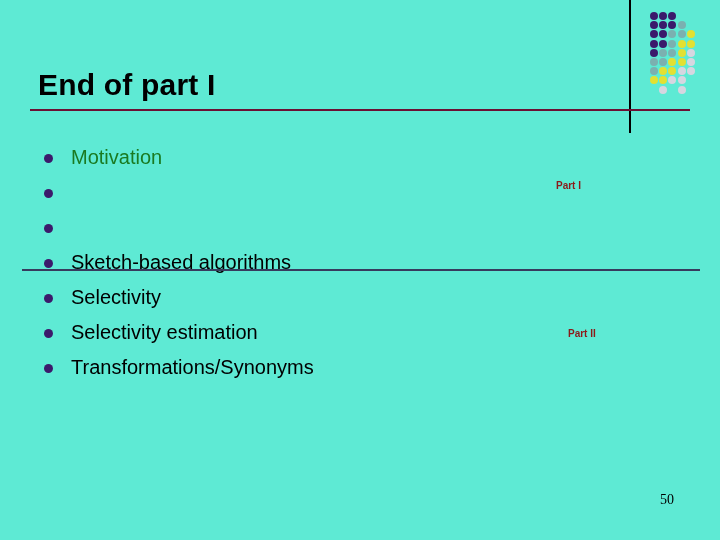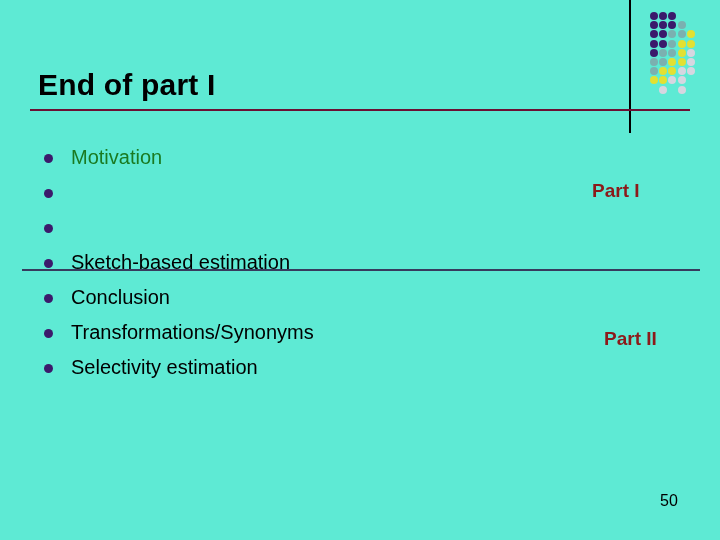--- a/index.html
+++ b/index.html
@@ -93,46 +93,46 @@
     font-size: 20px;
     color: #000000;
   }
   .bullet-text.green {
     color: #1a7a21;
   }
 
   
   .part-label {
     position: absolute;
-    font-size: 19px;
+    font-size: 10px;
     font-weight: bold;
     color: #8c1a1a;
     white-space: nowrap;
-    margin-left: 36px;
   }
   .part-1 { left: 556px; top: 180px; }
   .part-2 { left: 568px; top: 328px; }
 
   
   .section-rule {
     position: absolute;
     left: 22px;
     top: 269px;
     width: 678px;
     height: 2px;
     background: #373b5e;
   }
 
   
   .page-number {
     position: absolute;
     left: 660px;
     top: 492px;
-    font-size: 16px;
+    font-size: 14px;
     color: #000000;
+    font-family: Liberation Serif, serif;
   }
 </style>
 </head>
 <body>
 
 <div class="slide">
 
   <div class="vrule"></div>
 
   <div class="dot-grid">
@@ -186,34 +186,34 @@
         <span class="bullet-text green">Motivation</span>
       </div>
       <div class="bullet-row">
         <span class="bullet-marker"></span>
       </div>
       <div class="bullet-row">
         <span class="bullet-marker"></span>
       </div>
       <div class="bullet-row">
         <span class="bullet-marker"></span>
-        <span class="bullet-text">Sketch-based estimation</span>
-      </div>
-      <div class="bullet-row">
-        <span class="bullet-marker"></span>
-        <span class="bullet-text">Conclusion</span>
+        <span class="bullet-text">Sketch-based algorithms</span>
+      </div>
+      <div class="bullet-row">
+        <span class="bullet-marker"></span>
+        <span class="bullet-text">Selectivity</span>
+      </div>
+      <div class="bullet-row">
+        <span class="bullet-marker"></span>
+        <span class="bullet-text">Selectivity estimation</span>
       </div>
       <div class="bullet-row">
         <span class="bullet-marker"></span>
         <span class="bullet-text">Transformations/Synonyms</span>
       </div>
-      <div class="bullet-row">
-        <span class="bullet-marker"></span>
-        <span class="bullet-text">Selectivity estimation</span>
-      </div>
     </div>
 
   <div class="section-rule"></div>
 
   <div class="part-label part-1">Part I</div>
 
   <div class="part-label part-2">Part II</div>
 
   <div class="page-number">50</div>
 

